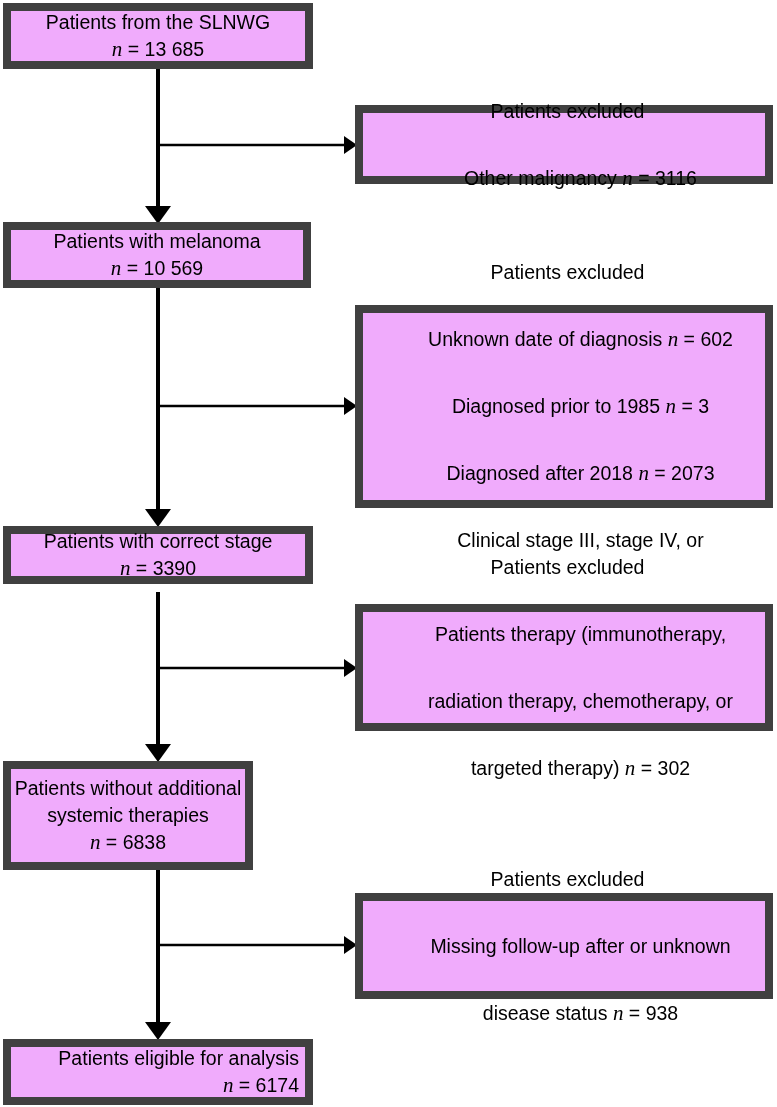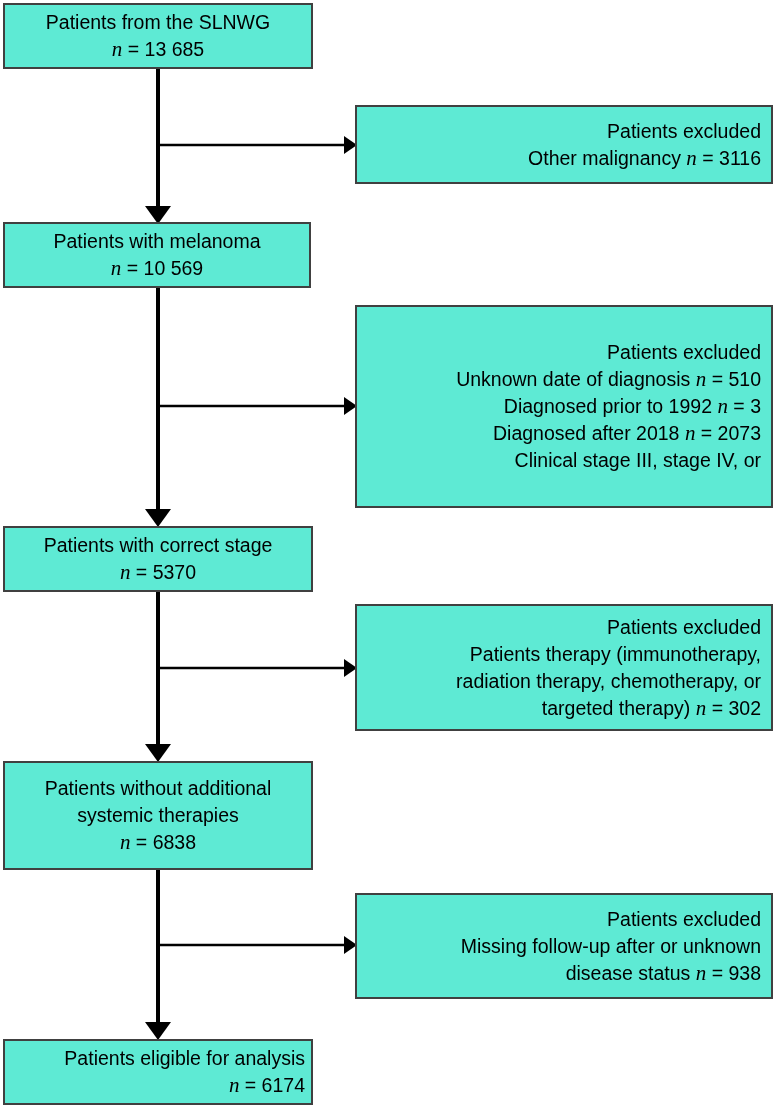--- a/index.html
+++ b/index.html
@@ -14,45 +14,46 @@
   #flowchart {
     position: relative;
     width: 777px;
     height: 1107px;
     background: #ffffff;
     overflow: hidden;
   }
   .node {
     position: absolute;
     box-sizing: border-box;
-    background: #5eead4;
-    border: 2px solid #404040;
+    background: #f0abfc;
+    border: 8px solid #404040;
     color: #000000;
     font-size: 19.5px;
     line-height: 27px;
     display: flex;
     flex-direction: column;
     justify-content: center;
   }
   .node.main {
     align-items: center;
     text-align: center;
     padding: 2px 6px;
   }
   .node.excl {
-    align-items: flex-end;
+    align-items: center;
     text-align: left;
     padding: 9px 10px 9px 17px;
   }
   .line {
     white-space: nowrap;
   }
   .line.indent {
     padding-left: 26px;
     text-indent: -0px;
+    margin-top: 40px;
   }
   em.n {
     font-style: italic;
     font-family: "Liberation Serif", serif;
     font-size: 21px;
   }
   .connector {
     position: absolute;
     overflow: visible;
     pointer-events: none;
@@ -117,45 +118,45 @@
   <div class="node main" style="left:3px; top:3px; width:310px; height:66px;">
     <div class="line">Patients from the SLNWG</div>
     <div class="line"><em class="n">n</em>&nbsp;<span>=</span>&nbsp;<span>13 685</span></div>
   </div>
 
   <div class="node main" style="left:3px; top:222px; width:308px; height:66px;">
     <div class="line">Patients with melanoma</div>
     <div class="line"><em class="n">n</em>&nbsp;<span>=</span>&nbsp;<span>10 569</span></div>
   </div>
 
-  <div class="node main" style="left:3px; top:526px; width:310px; height:66px;align-items:center;">
+  <div class="node main" style="left:3px; top:526px; width:310px; height:58px;align-items:center;">
     <div class="line">Patients with correct stage</div>
-    <div class="line"><em class="n">n</em>&nbsp;<span>=</span>&nbsp;<span>5370</span></div>
+    <div class="line"><em class="n">n</em>&nbsp;<span>=</span>&nbsp;<span>3390</span></div>
   </div>
 
-  <div class="node main" style="left:3px; top:761px; width:310px; height:109px;">
+  <div class="node main" style="left:3px; top:761px; width:250px; height:109px;">
     <div class="line">Patients without additional</div>
     <div class="line">systemic therapies</div>
     <div class="line"><em class="n">n</em>&nbsp;<span>=</span>&nbsp;<span>6838</span></div>
   </div>
 
   <div class="node main" style="left:3px; top:1039px; width:310px; height:66px;align-items:flex-end;">
     <div class="line">Patients eligible for analysis</div>
     <div class="line"><em class="n">n</em>&nbsp;<span>=</span>&nbsp;<span>6174</span></div>
   </div>
 
   <div class="node excl" style="left:355px; top:105px; width:418px; height:79px;">
     <div class="line">Patients excluded</div>
     <div class="line indent"><span>Other malignancy</span>&nbsp;<em class="n">n</em>&nbsp;<span>=</span>&nbsp;<span>3116</span></div>
   </div>
 
   <div class="node excl" style="left:355px; top:305px; width:418px; height:203px;">
     <div class="line">Patients excluded</div>
-    <div class="line indent"><span>Unknown date of diagnosis</span>&nbsp;<em class="n">n</em>&nbsp;<span>=</span>&nbsp;<span>510</span></div>
-    <div class="line indent"><span>Diagnosed prior to 1992</span>&nbsp;<em class="n">n</em>&nbsp;<span>=</span>&nbsp;<span>3</span></div>
+    <div class="line indent"><span>Unknown date of diagnosis</span>&nbsp;<em class="n">n</em>&nbsp;<span>=</span>&nbsp;<span>602</span></div>
+    <div class="line indent"><span>Diagnosed prior to 1985</span>&nbsp;<em class="n">n</em>&nbsp;<span>=</span>&nbsp;<span>3</span></div>
     <div class="line indent"><span>Diagnosed after 2018</span>&nbsp;<em class="n">n</em>&nbsp;<span>=</span>&nbsp;<span>2073</span></div>
     <div class="line indent">Clinical stage III, stage IV, or</div>
   </div>
 
   <div class="node excl" style="left:355px; top:604px; width:418px; height:127px;">
     <div class="line">Patients excluded</div>
     <div class="line indent">Patients therapy (immunotherapy,</div>
     <div class="line indent">radiation therapy, chemotherapy, or</div>
     <div class="line indent"><span>targeted therapy)</span>&nbsp;<em class="n">n</em>&nbsp;<span>=</span>&nbsp;<span>302</span></div>
   </div>

